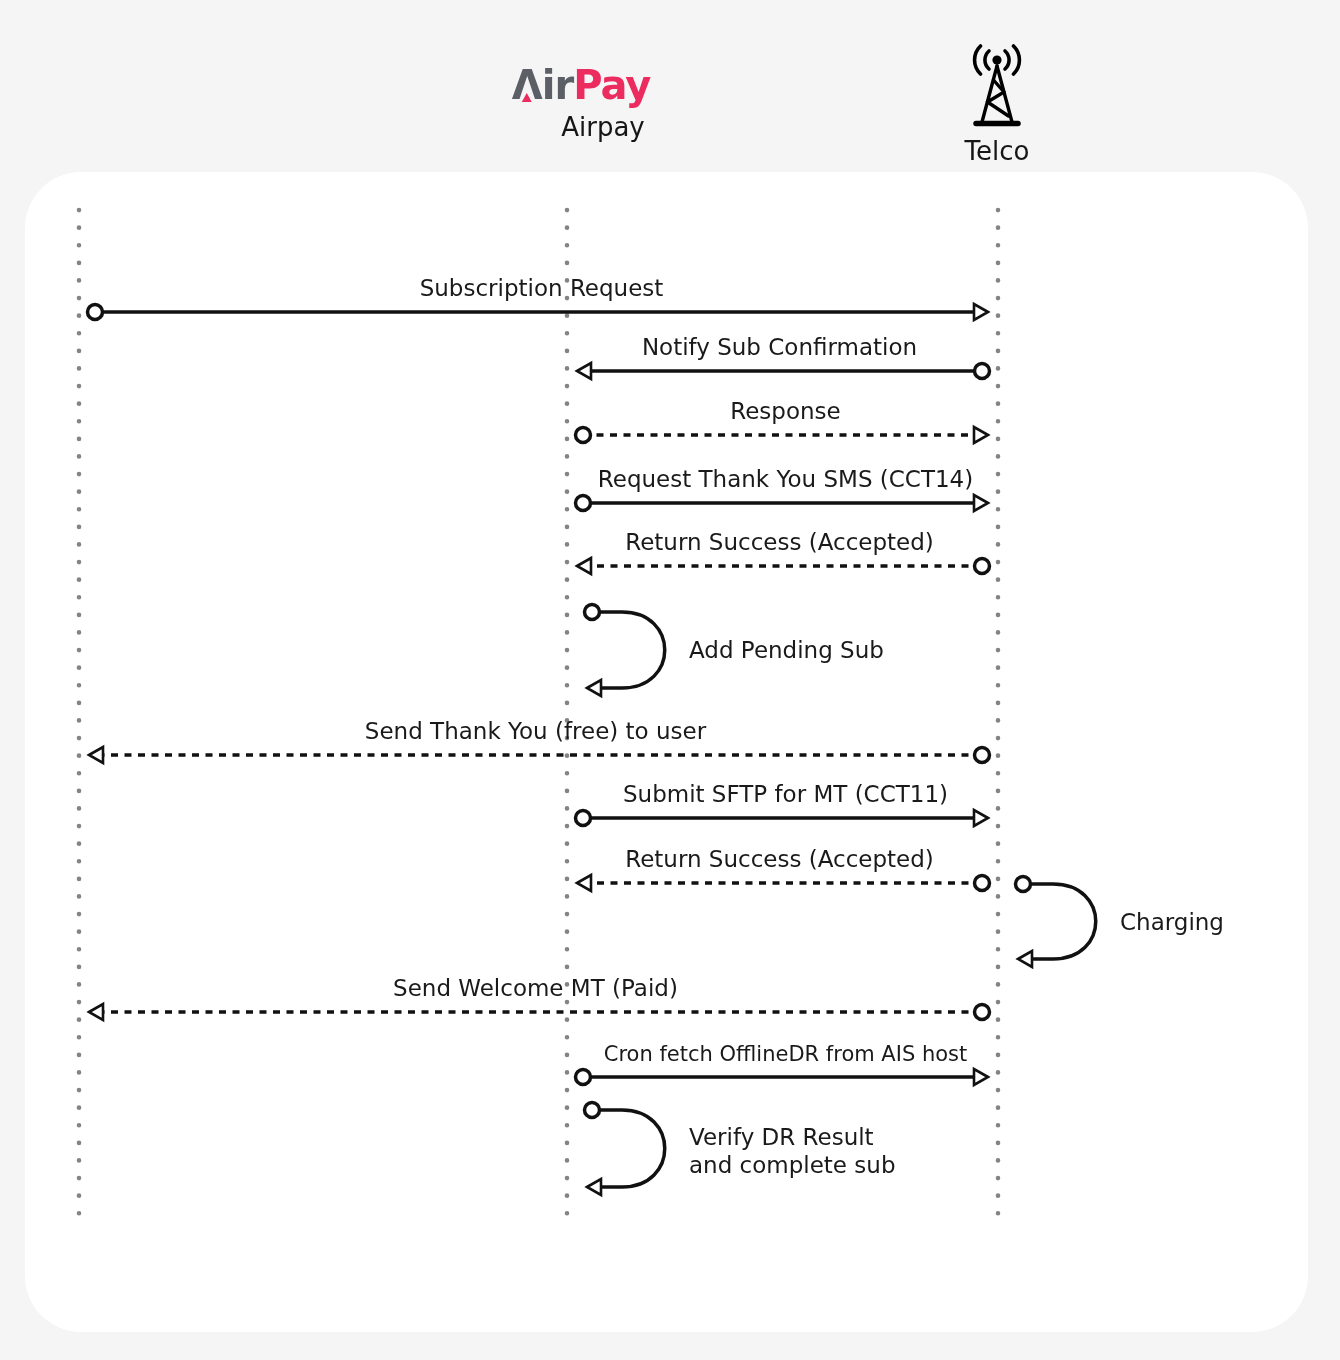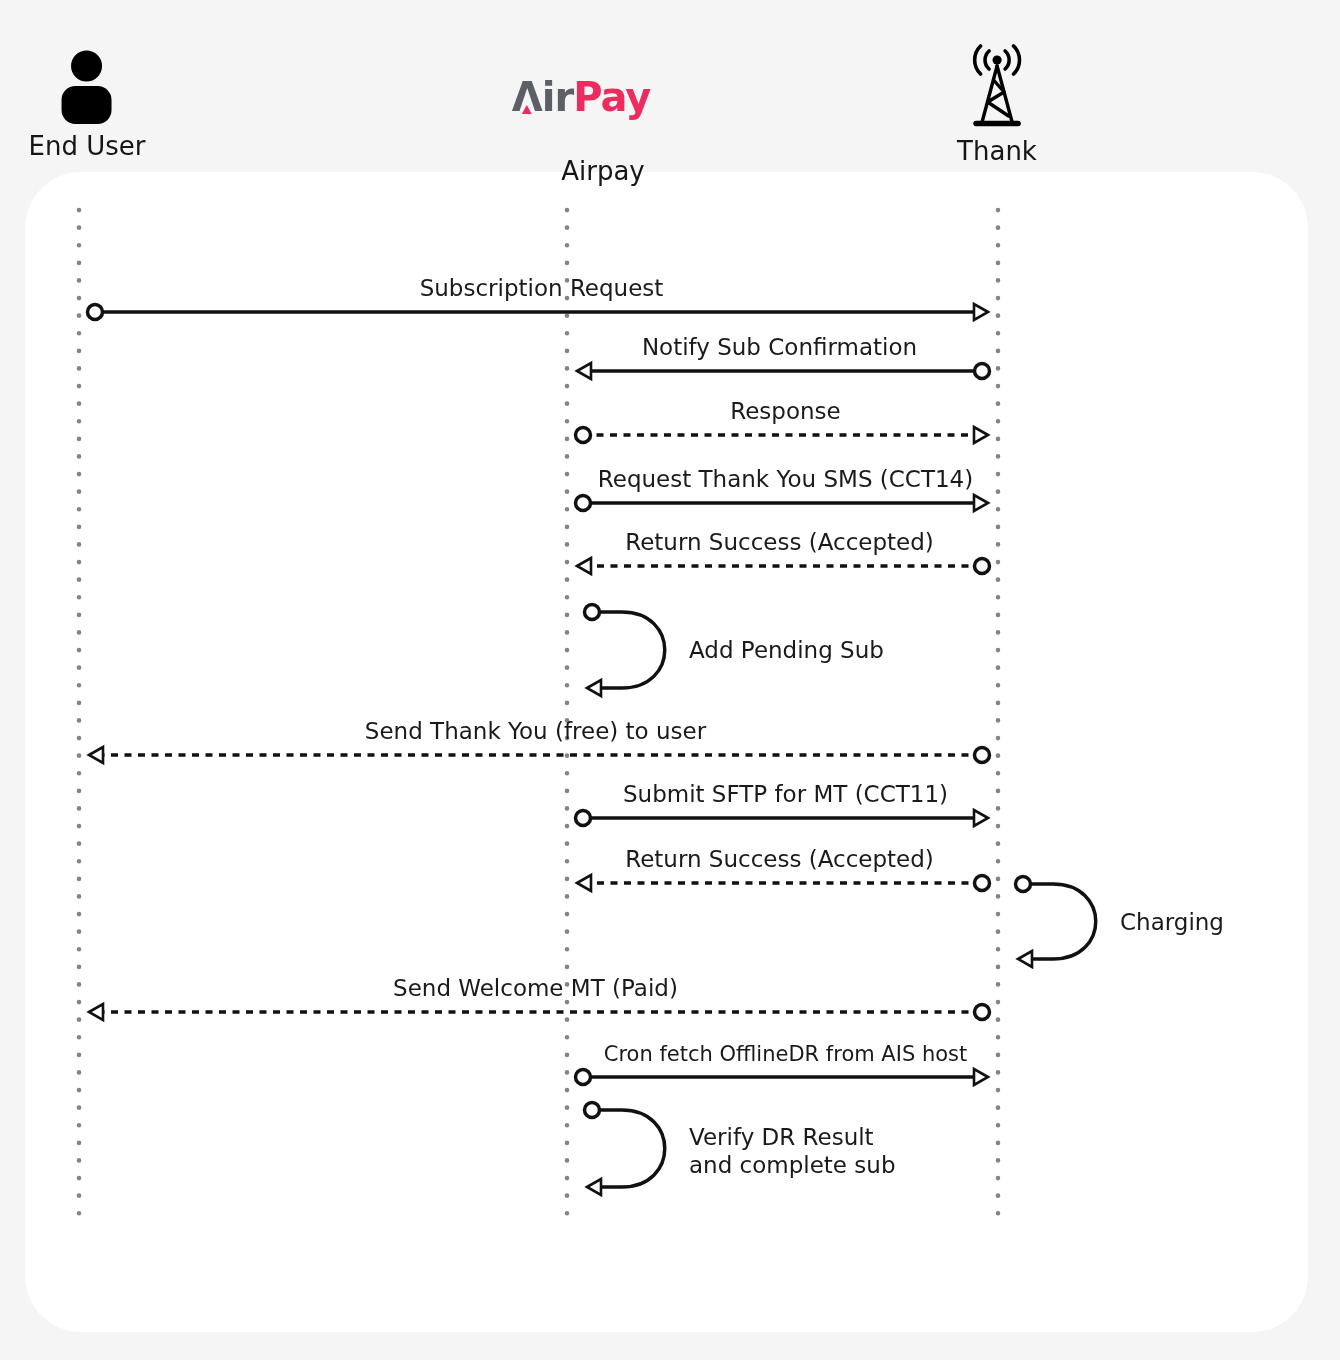--- a/index.html
+++ b/index.html
@@ -14,21 +14,21 @@
     position:absolute;left:25px;top:172px;width:1283px;height:1160px;
     background:#ffffff;border-radius:56px;
   }
   .actor{
     position:absolute;transform:translateX(-50%);
     display:flex;flex-direction:column;align-items:center;
     color:#161616;
   }
   .actor-label{font-size:26px;color:#161616;white-space:nowrap;}
   .actor-enduser{left:87px;top:50px;}
-  .actor-airpay{left:581px;top:74px;gap:32px;}
+  .actor-airpay{left:581px;top:62px;}
   .actor-telco{left:997px;top:44px;}
   .actor-enduser .actor-label{margin-top:5px;}
   .actor-airpay .actor-label{margin-top:4px;margin-left:44px;}
   .actor-telco .actor-label{margin-top:2px;}
   .logo{
     position:relative;font-size:40px;font-weight:700;letter-spacing:-1px;
     line-height:46px;white-space:nowrap;
   }
   .logo .gray{color:#5c5f66;}
   .logo .pink{color:#ec2c5e;}
@@ -40,27 +40,20 @@
   svg#diagram-svg{position:absolute;left:0;top:0;}
   .icon{display:block;}
 </style>
 </head>
 <body>
 
 <div class="stage">
 
   <div class="panel"></div>
 
-  <div class="actor actor-enduser">
-    <svg class="icon" width="62" height="76" viewBox="0 0 62 76">
-      <circle cx="31" cy="16" r="15.5" fill="#000"></circle>
-      <rect x="6" y="36" width="50" height="38" rx="14" fill="#000"></rect>
-    </svg>
-    <div class="actor-label">End User</div>
-  </div>
 
   <div class="actor actor-airpay">
     <div class="logo">
       <span class="gray">Λir</span><span class="pink">Pay</span>
       <span class="tri"></span>
     </div>
     <div class="actor-label">Airpay</div>
   </div>
 
   <div class="actor actor-telco">
@@ -72,21 +65,21 @@
         <path d="M54.5 2 A19.5 19.5 0 0 1 54.5 30"></path>
       </g>
       <circle cx="38" cy="16" r="4.6" fill="#000"></circle>
       <g stroke="#000" stroke-width="3.4" fill="none" stroke-linejoin="round" stroke-linecap="round">
         <path d="M38 22 L23 78"></path>
         <path d="M38 22 L53 78"></path>
         <path d="M34.5 36 L45 48 L28.5 58 L49.5 72"></path>
       </g>
       <path d="M17 79.5 L59 79.5" stroke="#000" stroke-width="5.5" stroke-linecap="round" fill="none"></path>
     </svg>
-    <div class="actor-label">Thank</div>
+    <div class="actor-label">Telco</div>
   </div>
 
   <svg id="diagram-svg" width="1340" height="1360">
       <line x1="79" y1="210" x2="79" y2="1222" stroke="#848484" stroke-width="4.6" stroke-linecap="round" stroke-dasharray="0.1 17.5"></line>
       <line x1="567" y1="210" x2="567" y2="1222" stroke="#848484" stroke-width="4.6" stroke-linecap="round" stroke-dasharray="0.1 17.5"></line>
       <line x1="998" y1="210" x2="998" y2="1222" stroke="#848484" stroke-width="4.6" stroke-linecap="round" stroke-dasharray="0.1 17.5"></line>
       <line x1="95" y1="312" x2="975" y2="312" stroke="#111111" stroke-width="3.4"></line>
       <circle cx="95" cy="312" r="7.5" fill="#fff" stroke="#111111" stroke-width="3.5"></circle>
       <polygon points="988,312 974,304 974,320" fill="#fff" stroke="#111111" stroke-width="2.6" stroke-linejoin="miter"></polygon>
       <text x="541.5" y="296" text-anchor="middle" font-size="23" fill="#1a1a1a">Subscription Request</text>

